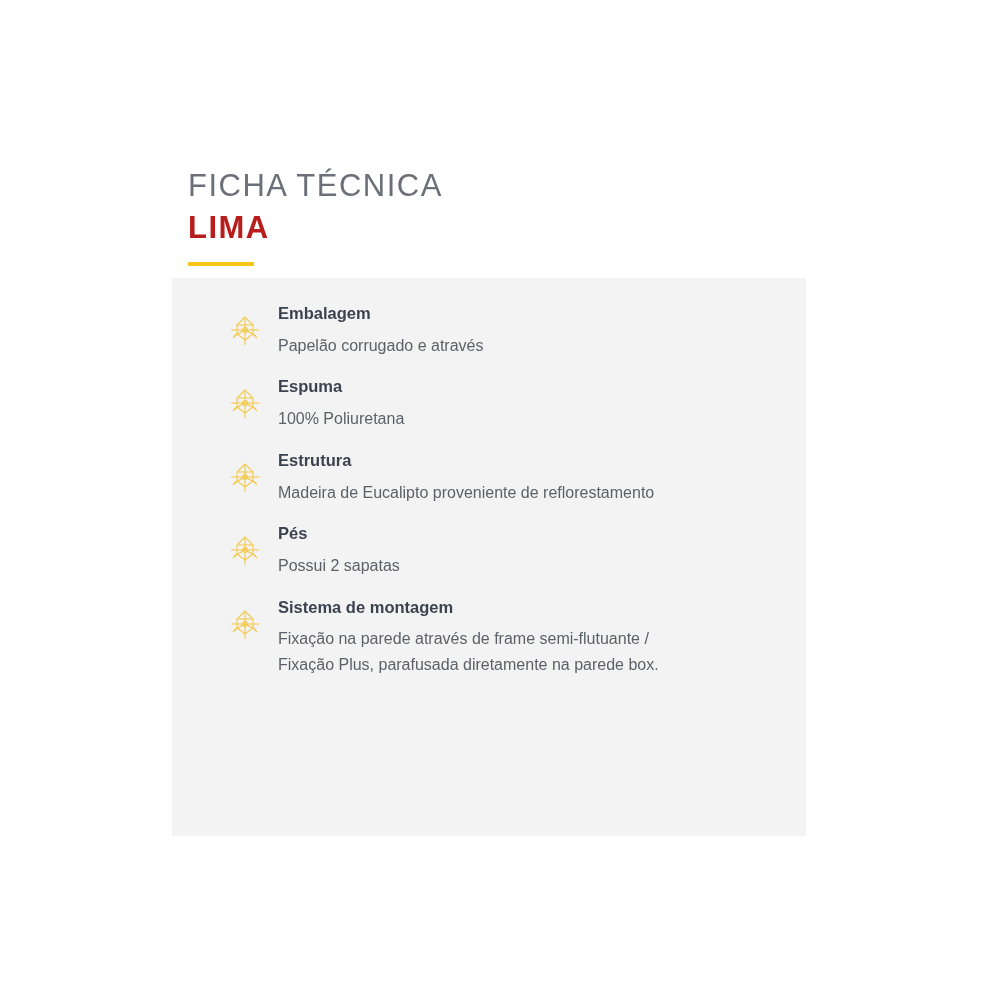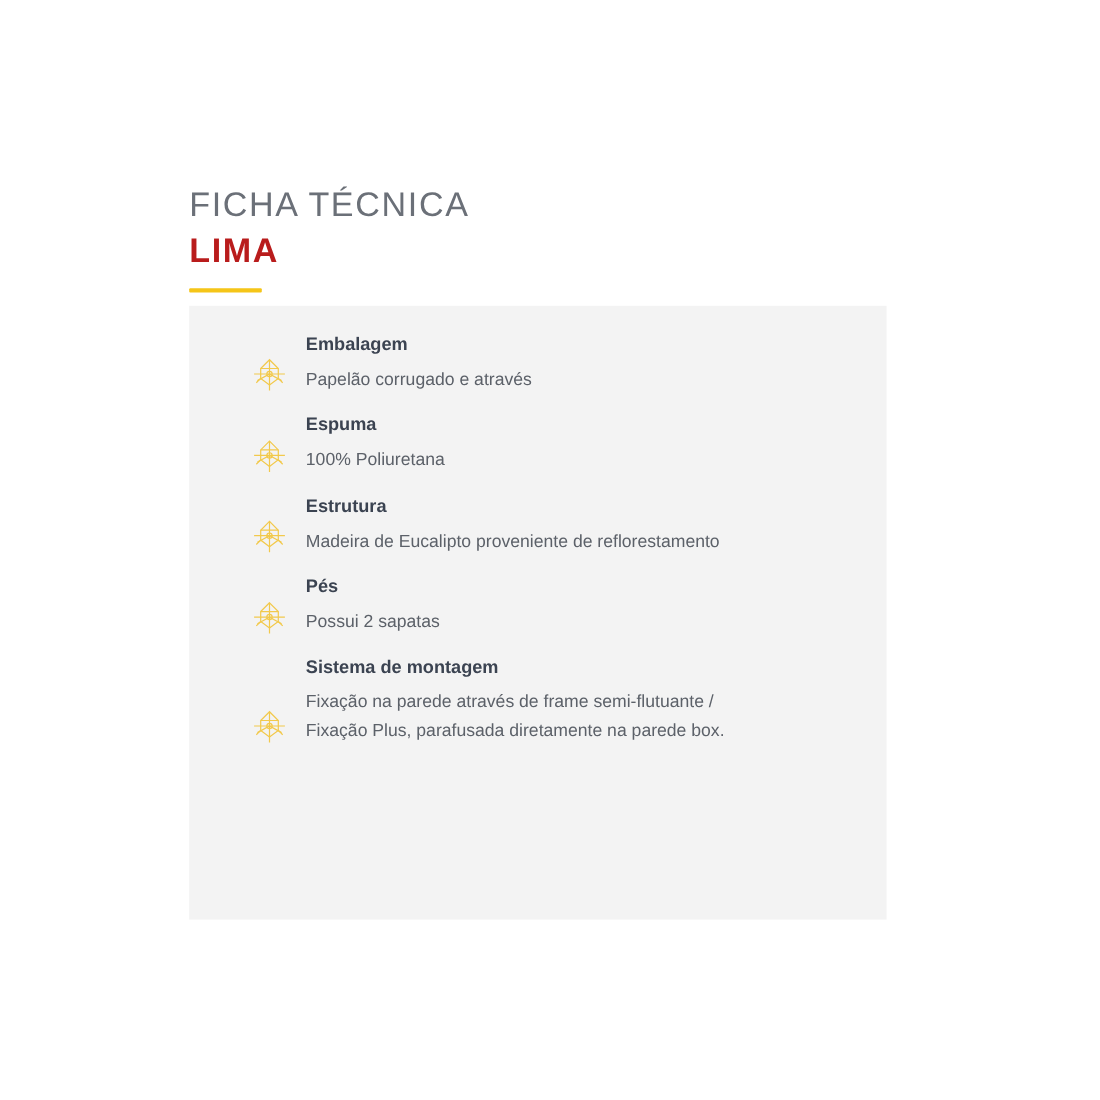--- a/index.html
+++ b/index.html
@@ -12,21 +12,21 @@
     font-family: "Liberation Sans", sans-serif;
   }
   .page {
     position: relative;
     width: 1000px;
     height: 1000px;
     background: #ffffff;
   }
   .header {
     position: absolute;
-    left: 172px;
+    left: 188px;
     top: 168px;
     width: 640px;
   }
   .title-line1 {
     font-size: 31px;
     letter-spacing: 1.5px;
     color: #6b7078;
     font-weight: 400;
     line-height: 1.15;
   }
@@ -55,21 +55,21 @@
   }
   .rows {
     position: absolute;
     left: 0;
     top: 0;
     width: 634px;
     padding: 26px 0 0 0;
   }
   .row {
     display: flex;
-    align-items: flex-end;
+    align-items: flex-start;
     padding: 0 0 0 42px;
     margin-bottom: 19px;
   }
   .icon-cell {
     width: 62px;
     flex: 0 0 62px;
     display: flex;
     justify-content: center;
     padding-top: 10px;
   }

